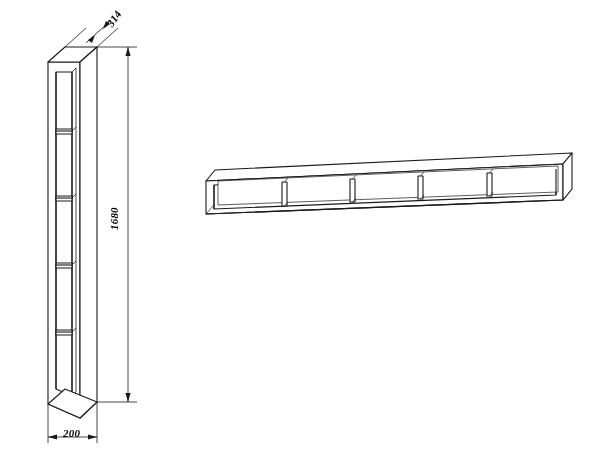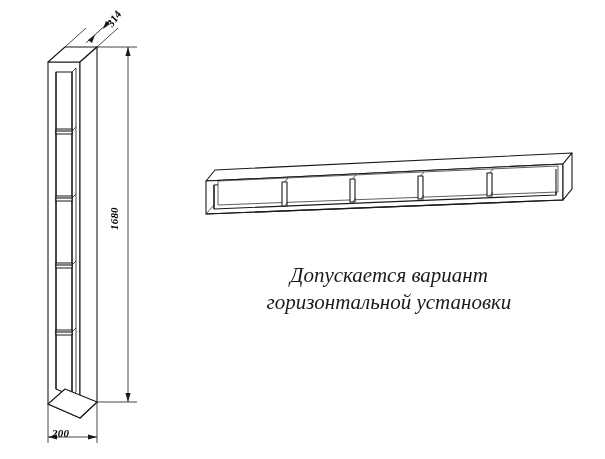--- a/index.html
+++ b/index.html
@@ -39,21 +39,21 @@
     transform: rotate(-55deg);
     transform-origin: left top;
   }
   .dim-height {
     left: 108px;
     top: 230px;
     transform: rotate(-90deg);
     transform-origin: left top;
   }
   .dim-width {
-    left: 52px;
+    left: 63px;
     top: 427px;
   }
 
   .caption {
     position: absolute;
     left: 211px;
     top: 262px;
     width: 356px;
     font-family: "Liberation Serif", serif;
     font-style: italic;
@@ -174,16 +174,14 @@
       <line x1="563" y1="200" x2="572" y2="189" stroke-width="0.7"></line>
     </g>
   </svg>
 
   <div class="dim-label dim-depth">314</div>
 
   <div class="dim-label dim-height">1680</div>
 
   <div class="dim-label dim-width">200</div>
 
-  <div class="caption">Допускается вариант
-горизонтальной установки</div>
 
 </div>
 
 </body></html>

